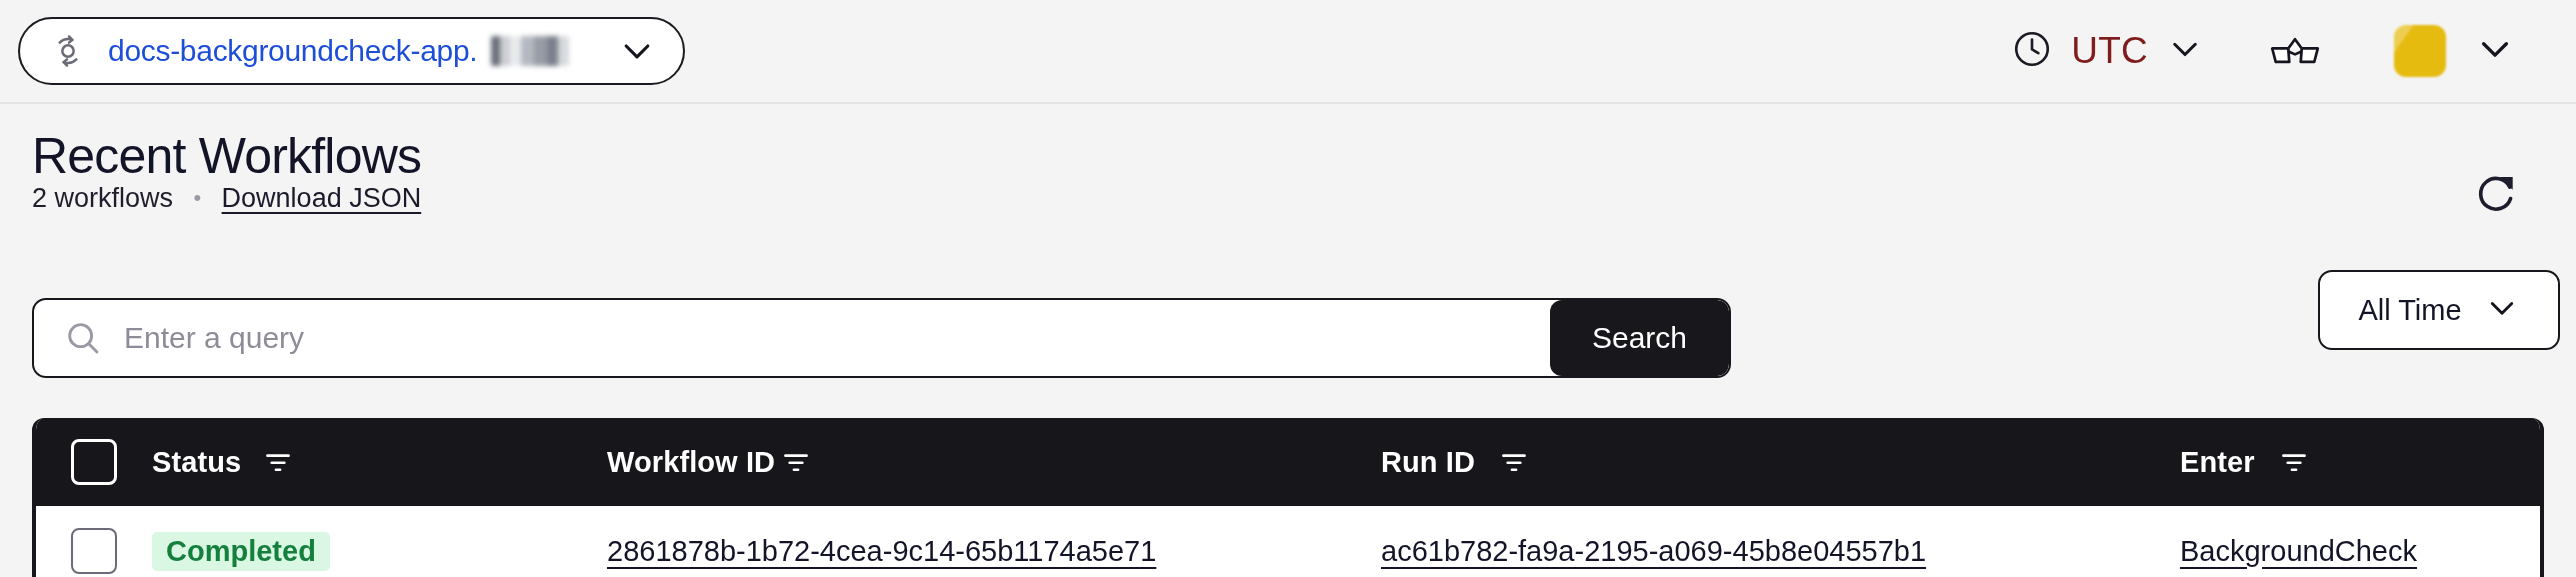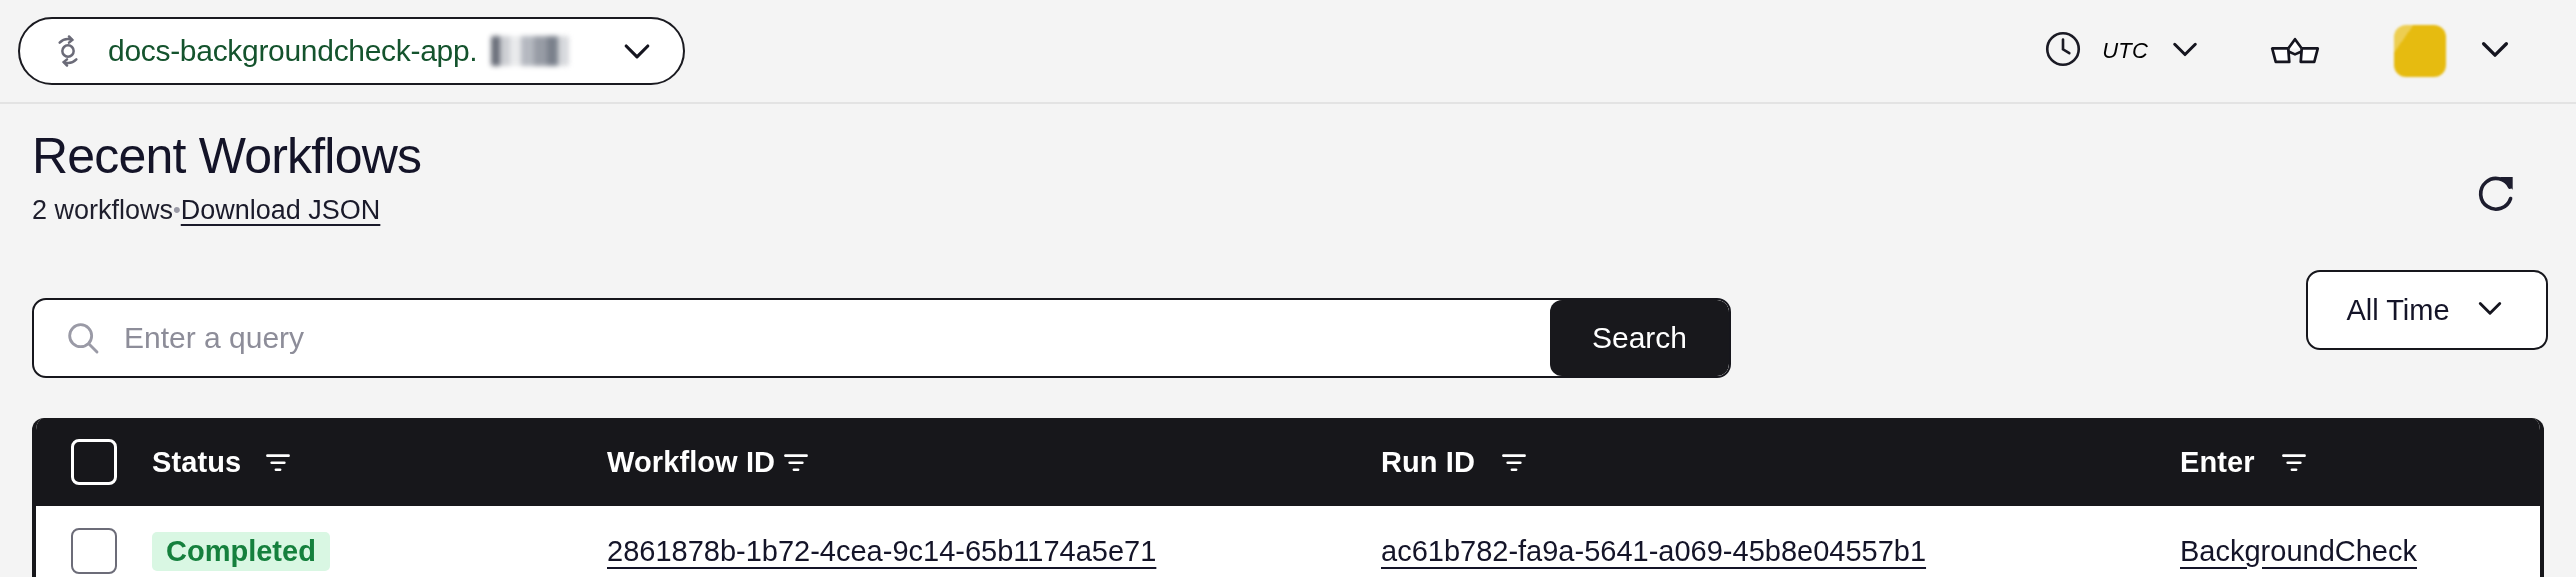--- a/index.html
+++ b/index.html
@@ -25,62 +25,62 @@
     height: 68px; min-width: 647px;
     background: #FFFFFF;
     border: 2.5px solid #1A1A20;
     border-radius: 34px;
     display: flex; align-items: center;
     padding: 0 26px 0 26px;
     gap: 18px;
   }
   .ns-icon { width: 44px; height: 44px; flex: 0 0 44px; display:flex; align-items:center; justify-content:center; }
   .ns-label {
-    font-size: 30px; color: #14532d; letter-spacing: -0.3px;
+    font-size: 30px; color: #1d4ed8; letter-spacing: -0.3px;
     white-space: nowrap; font-weight: 400;
   }
   .ns-redact {
     width: 78px; height: 30px; margin-left: -4px;
     background:
       linear-gradient(90deg,
         #5D626E 0 11%, #C9CBD0 11% 24%, #E9EAEC 24% 38%,
         #AFB3BB 38% 55%, #8F949E 55% 72%, #6F7682 72% 86%, #D4D6DA 86% 100%);
     filter: blur(2.4px);
     opacity: 0.92;
     border-radius: 2px;
     align-self: center;
   }
   .ns-chev { margin-left: auto; padding-left: 30px; display: flex; align-items: center; }
 
   .topbar-right {
     margin-left: auto; display: flex; align-items: center;
     gap: 0; padding-right: 60px;
   }
   .tz-group { display: flex; align-items: center; gap: 18px; padding: 0 20px; cursor: pointer; }
-  .tz-label { font-size: 22px; color: #000000; letter-spacing: 0.2px; font-style: italic; }
+  .tz-label { font-size: 37px; color: #7f1d1d; letter-spacing: 0.2px; }
   .glasses-btn { padding: 0 44px; display: flex; align-items: center; cursor: pointer; }
   .avatar-group { display: flex; align-items: center; gap: 28px; padding-left: 28px; cursor: pointer; }
   .avatar {
     width: 52px; height: 52px; border-radius: 12px;
     background: #F2C511;
     background-image:
       linear-gradient(125deg, rgba(255,255,255,0.28) 0 22%, rgba(255,255,255,0) 22% 100%),
       linear-gradient(0deg, rgba(0,0,0,0.05), rgba(0,0,0,0.05));
     filter: blur(1.1px);
   }
 
   
   .title-wrap { position: absolute; left: 32px; top: 130px; }
   .page-title {
     font-size: 50px; font-weight: 400; color: #141428; letter-spacing: -0.8px;
     line-height: 1.05;
   }
   .subtitle-row {
-    margin-top: 12px; display: flex; align-items: center; gap: 0;
-    font-size: 27px; color: #202032;
+    margin-top: 0; display: flex; align-items: center; gap: 0;
+    font-size: 27px; color: #202032; justify-content: space-between;
   }
   .sub-count { color: #1E1E2C; }
   .sub-dot { color: #9A9AA6; font-size: 22px; line-height: 1; }
   .sub-link { color: #1A1A2A; text-decoration: underline; text-underline-offset: 5px; cursor: pointer; }
 
   .refresh-btn {
     position: absolute; right: 52px; top: 168px;
     width: 56px; height: 56px;
     display: flex; align-items: center; justify-content: center; cursor: pointer;
   }
@@ -106,21 +106,21 @@
   .search-input::placeholder { color: #8D8D99; }
   .search-btn {
     flex: 0 0 auto; height: 76px; padding: 0 42px;
     background: #18181C; color: #FFFFFF;
     font-size: 30px; border: none; cursor: pointer;
     border-radius: 12px;
     font-family: "Liberation Sans", sans-serif;
     display: flex; align-items: center; justify-content: center;
   }
   .time-filter {
-    position: absolute; right: 28px; top: 270px;
+    position: absolute; right: 16px; top: 270px;
     width: 242px; height: 80px;
     background: #FFFFFF; border: 2.5px solid #16161C; border-radius: 14px;
     display: flex; align-items: center; justify-content: center; gap: 22px;
     cursor: pointer;
   }
   .time-filter-label { font-size: 29px; color: #141428; }
 
   
   .table {
     position: absolute; left: 32px; top: 390px;
@@ -333,21 +333,21 @@
       <div class="c-check">
         <span class="cb-row"></span>
       </div>
       <div class="c-status">
         <span class="status-badge">Completed</span>
       </div>
       <div class="c-wfid">
         <span class="cell-link">2861878b-1b72-4cea-9c14-65b1174a5e71</span>
       </div>
       <div class="c-runid">
-        <span class="cell-link">ac61b782-fa9a-5641-a069-45b8e04557b1</span>
+        <span class="cell-link">ac61b782-fa9a-2195-a069-45b8e04557b1</span>
       </div>
       <div class="c-type">
         <span class="cell-link">BackgroundCheck</span>
       </div>
       <div class="c-start">
         
       </div>
     </div>
 
   </div>

